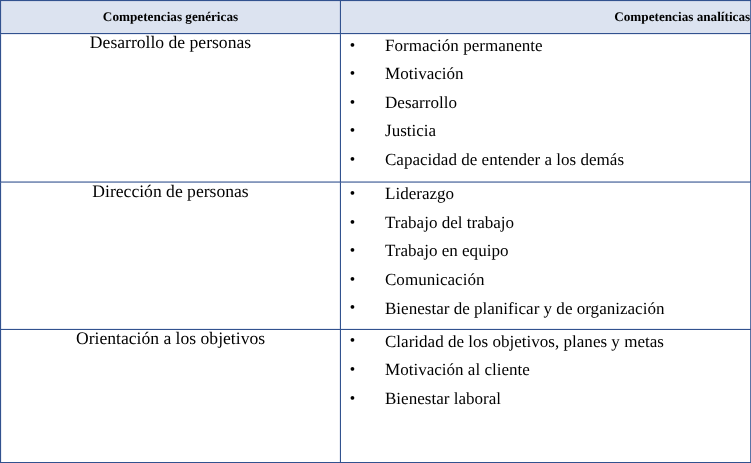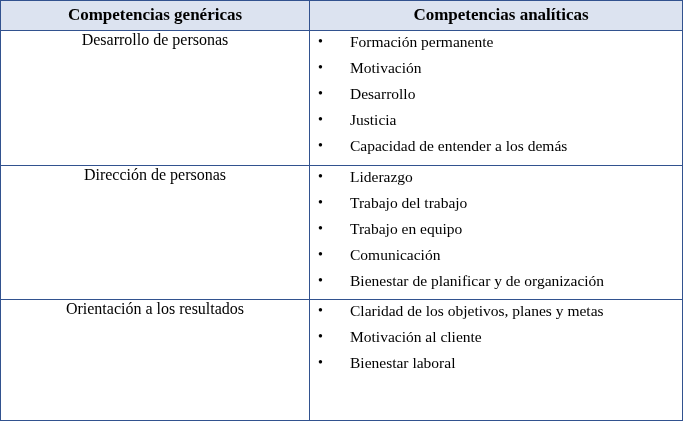--- a/index.html
+++ b/index.html
@@ -27,31 +27,31 @@
     table-layout: fixed;
   }
   table.competencias td, table.competencias th {
     border: 1px solid #32528f;
     vertical-align: top;
     padding: 0;
   }
   thead th {
     background: #dce3f0;
     font-weight: bold;
-    font-size: 17px;
+    font-size: 12px;
     height: 29px;
     line-height: 28px;
     padding: 0 8px;
   }
   thead th.col-generic {
     text-align: center;
     width: 308px;
   }
   thead th.col-analytic {
-    text-align: center;
+    text-align: right;
     padding-left: 10px;
   }
   td.generic-cell {
     text-align: center;
     font-size: 16px;
     padding-top: 8px;
     width: 308px;
   }
   td.analytic-cell {
     padding: 6px 14px 6px 10px;
@@ -123,21 +123,21 @@
             <li><span class="bullet-dot">•</span><span class="bullet-text">Trabajo en equipo</span></li>
             <li><span class="bullet-dot">•</span><span class="bullet-text">Comunicación</span></li>
             <li class="justified">
                 <span class="bullet-dot">•</span>
                 <span class="bullet-text">Bienestar de planificar y de organización</span>
               </li>
           </ul>
         </td>
       </tr>
       <tr class="row-last">
-        <td class="generic-cell">Orientación a los resultados</td>
+        <td class="generic-cell">Orientación a los objetivos</td>
         <td class="analytic-cell">
           <ul class="bullets">
             <li><span class="bullet-dot">•</span><span class="bullet-text">Claridad de los objetivos, planes y metas</span></li>
             <li><span class="bullet-dot">•</span><span class="bullet-text">Motivación al cliente</span></li>
             <li><span class="bullet-dot">•</span><span class="bullet-text">Bienestar laboral</span></li>
           </ul>
         </td>
       </tr>
     </tbody>
   </table>

